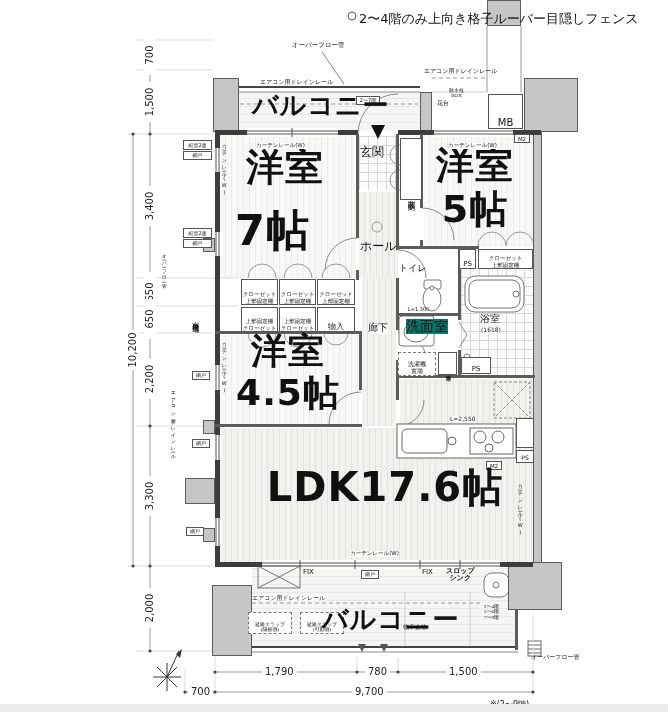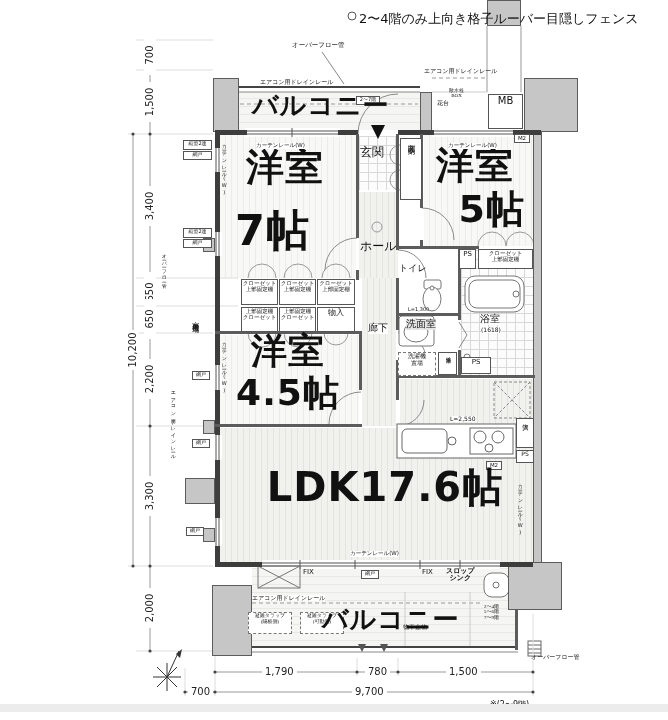--- a/index.html
+++ b/index.html
@@ -6,21 +6,21 @@
   #plan{position:relative;width:668px;height:720px;background:#fff;overflow:hidden;
         font-family:"DejaVu Sans",sans-serif;color:#111;}
   .abs{position:absolute;}
   .wall{position:absolute;background:#3d3d3d;}
   .iwall{position:absolute;background:#5c5c5c;}
   .gblk{position:absolute;background:#c6c6c6;border:1px solid #5c5c5c;box-sizing:border-box;}
   .lbl{position:absolute;white-space:nowrap;color:#111;line-height:1.05;}
   .big{font-weight:bold;letter-spacing:1px;}
   .pre{white-space:pre-line;text-align:center;font-family:Liberation Serif, serif;}
   .bx{position:absolute;border:1px solid #555;background:#fff;box-sizing:border-box;
-      display:flex;align-items:flex-start;justify-content:center;text-align:center;line-height:1.15;}
+      display:flex;align-items:flex-end;justify-content:center;text-align:center;line-height:1.15;}
   .dbx{border-style:dashed;border-color:#777;}
   .vt{writing-mode:vertical-rl;text-orientation:upright;letter-spacing:1px;}
   .dimv{position:absolute;width:40px;height:12px;text-align:center;font-size:10px;
         background:#fff;transform:rotate(-90deg);color:#222;line-height:12px;}
   .dimh{position:absolute;font-size:10px;background:#fff;padding:0 3px;color:#222;}
   .wood{position:absolute;background:repeating-linear-gradient(90deg,#f1f1ee 0 5px,#e3e3df 5px 6px);}
   .woodl{position:absolute;background:repeating-linear-gradient(90deg,#f8f8f6 0 5px,#ececea 5px 6px);}
   .balc{position:absolute;background:repeating-linear-gradient(0deg,#f5f5f3 0 7px,#e8e8e6 7px 8px);}
   .tile{position:absolute;background-image:linear-gradient(#d9d9d9 1px,transparent 1px),
         linear-gradient(90deg,#d9d9d9 1px,transparent 1px);background-size:9px 9px;background-color:#fcfcfc;}
@@ -345,31 +345,31 @@
     <span class="pre">避難タラップ
 (隔板側)</span></div>
   <div class="bx dbx pre" style="left:300px;top:612px;width:44px;height:22px;font-size:5px">
     <span class="pre">避難タラップ
 (可動側)</span></div>
 
   <div class="lbl big" style="left:252px;top:92px;font-size:26px">バルコニー</div>
   <div class="lbl big" style="left:235px;top:148px;width:100px;text-align:center;font-size:38px">洋室</div>
   <div class="lbl big" style="left:235px;top:208px;width:100px;text-align:left;font-size:43px">7帖</div>
   <div class="lbl big" style="left:425px;top:146px;width:100px;text-align:center;font-size:38px">洋室</div>
-  <div class="lbl big" style="left:425px;top:190px;width:100px;text-align:right;font-size:38px">5帖</div>
+  <div class="lbl big" style="left:425px;top:190px;width:100px;text-align:center;font-size:38px">5帖</div>
   <div class="lbl big" style="left:238px;top:332px;width:100px;text-align:center;font-size:36px">洋室</div>
   <div class="lbl big" style="left:222px;top:374px;width:132px;text-align:center;font-size:36px">4.5帖</div>
   <div class="lbl big" style="left:240px;top:466px;width:290px;text-align:center;font-size:40px">LDK17.6帖</div>
   <div class="lbl big" style="left:322px;top:606px;font-size:26px">バルコニー</div>
   <div class="lbl" style="left:360px;top:146px;font-size:12px">玄関</div>
   <div class="lbl" style="left:360px;top:240px;font-size:12px">ホール</div>
   <div class="lbl" style="left:368px;top:323px;font-size:10px;background:#fff">廊下</div>
   <div class="lbl" style="left:399px;top:264px;font-size:9px">トイレ</div>
   <div class="lbl" style="left:408px;top:307px;font-size:5px">L=1,300</div>
-  <div class="lbl" style="left:406px;top:319px;font-size:10px;background:#e5e5e5">洗面室</div>
+  <div class="lbl" style="left:406px;top:319px;font-size:14px;background:#0f766e">洗面室</div>
   <div class="lbl" style="left:480px;top:314px;font-size:10px;background:#fff">浴室</div>
   <div class="lbl" style="left:481px;top:327px;font-size:6px;background:#fff">(1618)</div>
   <div class="lbl vt" style="left:191px;top:316px;font-size:7px;height:56px">室外機置場</div>
 
   <div class="lbl" style="left:359px;top:12px;font-size:13px">2〜4階のみ上向き格子ルーバー目隠しフェンス</div>
   <div class="lbl" style="left:292px;top:42px;font-size:6.5px">オーバーフロー管</div>
   <div class="lbl vt" style="left:161px;top:250px;font-size:5px;height:54px">オーバーフロー管</div>
   <div class="lbl" style="left:531px;top:654px;font-size:6px">オーバーフロー管</div>
   <div class="lbl" style="left:260px;top:79px;font-size:6px;background:#fff">エアコン用ドレインレール</div>
   <div class="lbl" style="left:424px;top:68px;font-size:6px">エアコン用ドレインレール</div>

